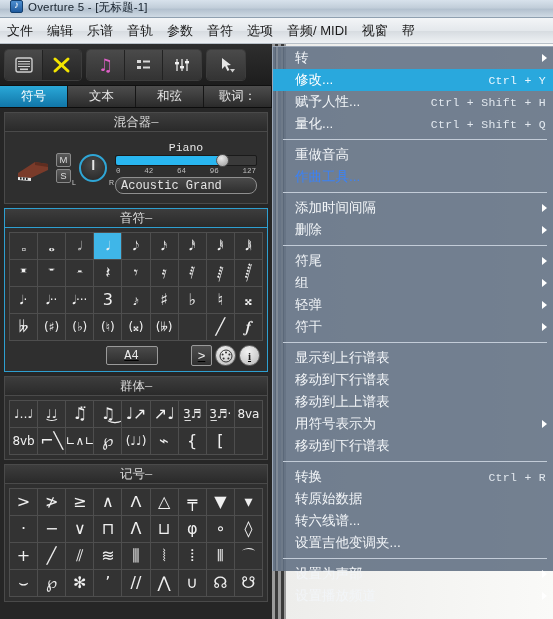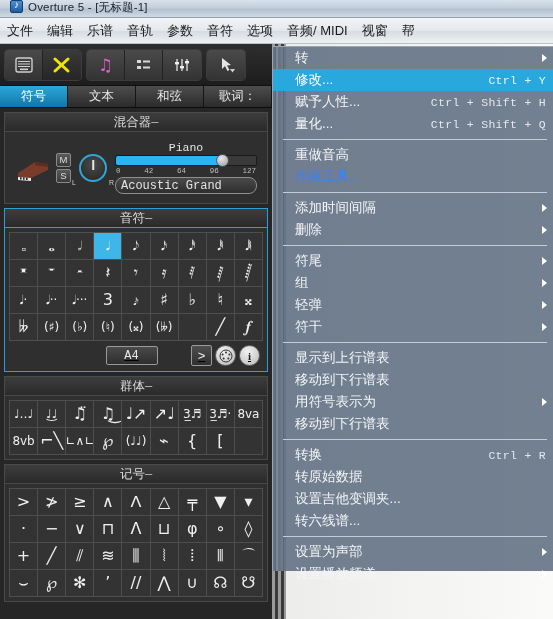--- a/index.html
+++ b/index.html
@@ -279,39 +279,42 @@
       <span class="arr"></span>
     </div>
     <div class="sep"></div>
     <div class="mi">
       <span class="lbl">显示到上行谱表</span>
     </div>
     <div class="mi">
       <span class="lbl">移动到下行谱表</span>
     </div>
     <div class="mi">
+      <span class="lbl">移动到上上谱表</span>
+    </div>
+    <div class="mi">
       <span class="lbl">用符号表示为</span>
       <span class="arr"></span>
     </div>
     <div class="mi">
       <span class="lbl">移动到下行谱表</span>
     </div>
     <div class="sep"></div>
     <div class="mi">
       <span class="lbl">转换</span>
       <span class="sc">Ctrl + R</span>
     </div>
     <div class="mi">
       <span class="lbl">转原始数据</span>
     </div>
     <div class="mi">
+      <span class="lbl">转六线谱...</span>
+    </div>
+    <div class="mi">
       <span class="lbl">设置吉他变调夹...</span>
-    </div>
-    <div class="mi">
-      <span class="lbl">转六线谱...</span>
     </div>
     <div class="sep"></div>
     <div class="mi">
       <span class="lbl">设置为声部</span>
       <span class="arr"></span>
     </div>
     <div class="mi">
       <span class="lbl">设置播放频道</span>
       <span class="arr"></span>
     </div>

